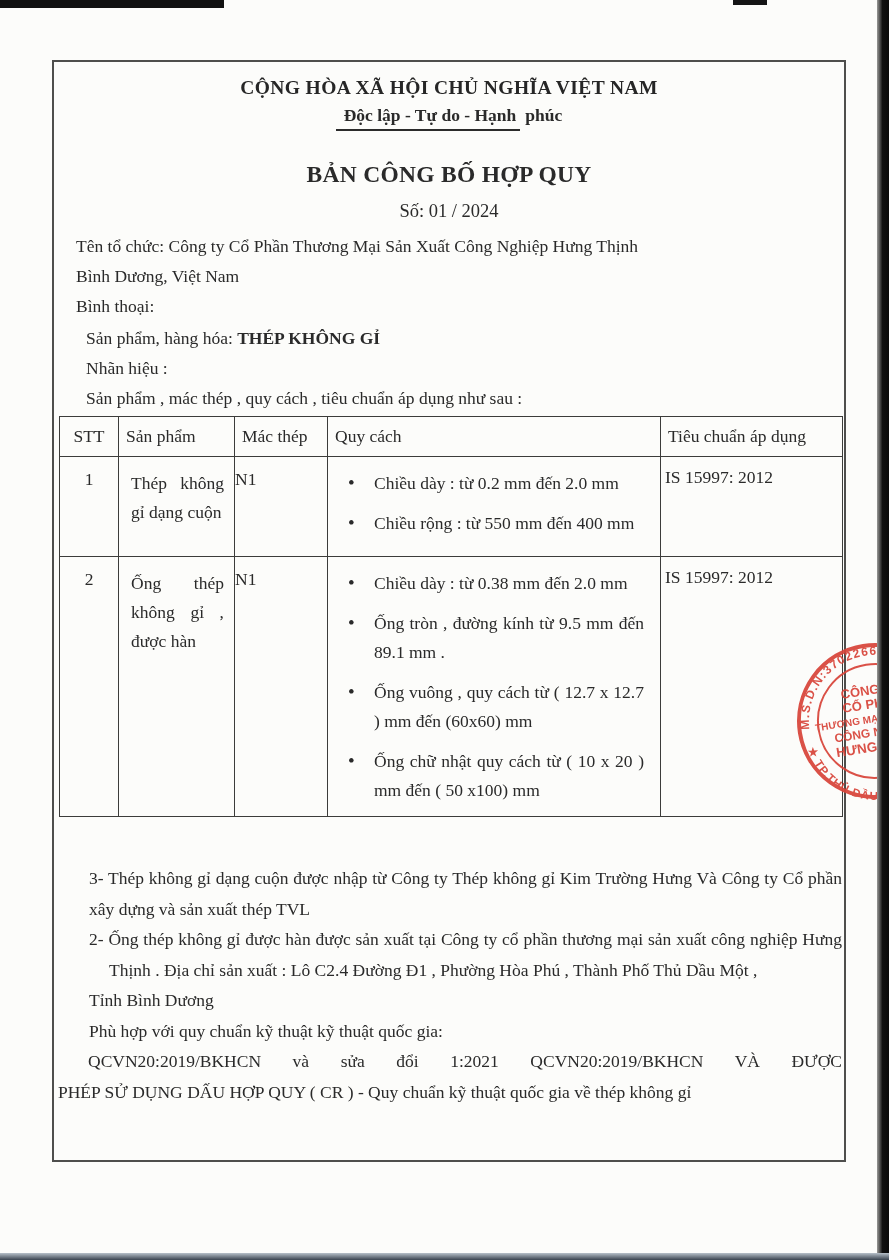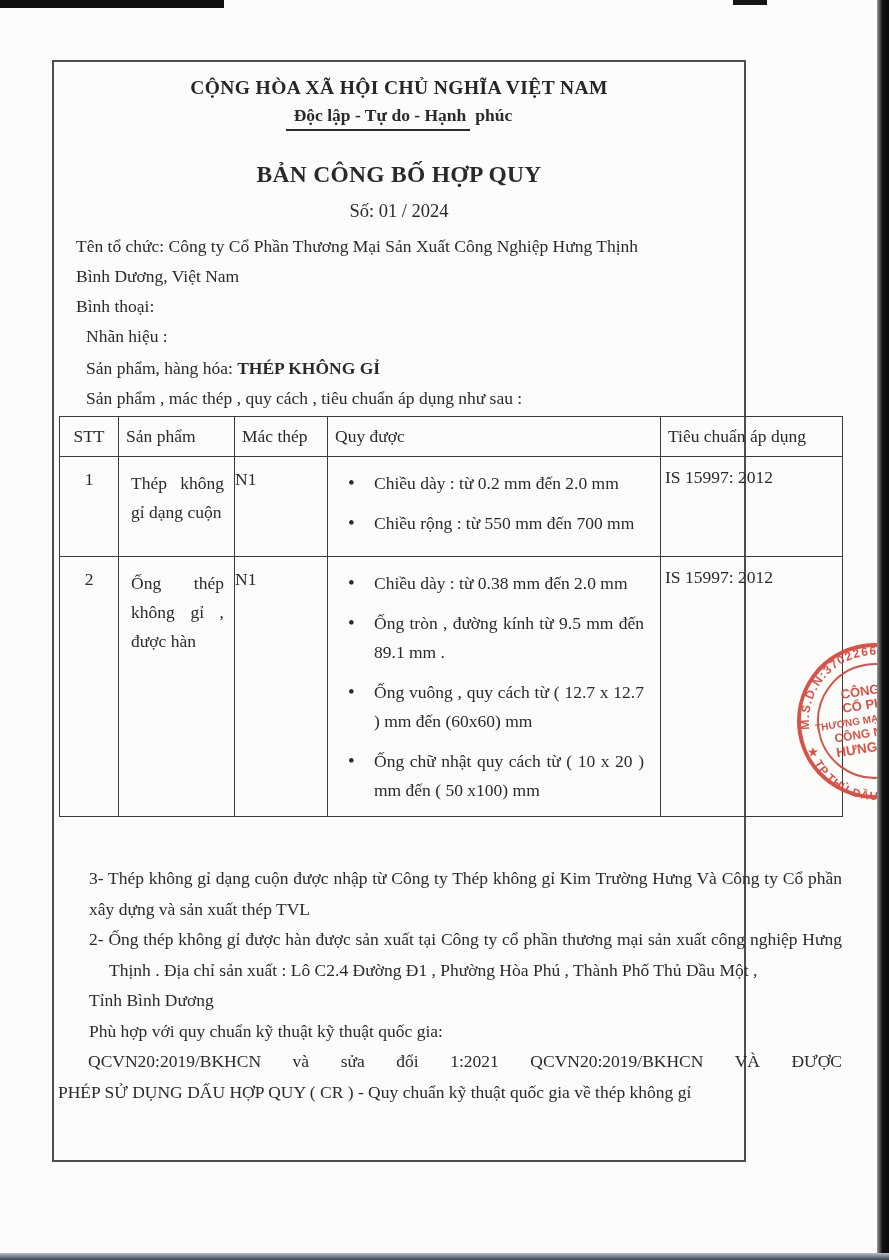--- a/index.html
+++ b/index.html
@@ -20,21 +20,21 @@
   .band-top-mid   { position: absolute; left: 733px; top: 0; width: 34px; height: 5px; background: #151515; z-index: 30; }
   .band-right     { position: absolute; right: 0; top: 0; width: 12px; height: 100%;
                     background: linear-gradient(to right, #9a9a98 0%, #111 45%, #0a0a0a 100%); z-index: 30; }
   .band-bottom    { position: absolute; left: 0; bottom: 0; width: 100%; height: 7px;
                     background: linear-gradient(to bottom, #b7c0c9, #39434e); z-index: 30; }
 
   
   .border-box {
     position: absolute;
     left: 52px; top: 60px;
-    width: 694px; height: 1102px;
+    width: 794px; height: 1102px;
     border: 2px solid #4e4e4c;
     background: transparent;
   }
 
   .doc-header { text-align: center; padding-top: 15px; }
   .national-title {
     font-size: 19.5px; font-weight: bold; letter-spacing: 0.4px; color: #262626;
   }
   .motto { margin-top: 6px; font-size: 17.5px; font-weight: bold; }
   .motto-main { border-bottom: 2.5px solid #2b2b2b; padding: 0 4px 3px 8px; display: inline-block; }
@@ -134,54 +134,54 @@
         <span class="motto-main">Độc lập - Tự do - Hạnh</span><span class="motto-tail">phúc</span>
       </div>
       <div class="doc-title">BẢN CÔNG BỐ HỢP QUY</div>
       <div class="doc-number">Số: 01 / 2024</div>
     </div>
 
     <div class="info-block">
       <p>Tên tổ chức: Công ty Cổ Phần Thương Mại Sản Xuất Công Nghiệp Hưng Thịnh</p>
       <p>Bình Dương, Việt Nam</p>
       <p>Bình thoại:</p>
-      <p class="indent1">Nhãn hiệu :</p>
       <p class="indent1 gap-top">
         <span>Sản phẩm, hàng hóa:</span>
         <span class="bold">THÉP KHÔNG GỈ</span>
       </p>
+      <p class="indent1">Nhãn hiệu :</p>
       <p class="indent1">Sản phẩm , mác thép , quy cách , tiêu chuẩn áp dụng như sau :</p>
     </div>
 
     <table class="spec">
       <colgroup>
         <col style="width:59px">
           <col style="width:116px">
           <col style="width:93px">
           <col style="width:333px">
           <col style="width:182px">
       </colgroup>
       <thead>
         <tr>
           <th class="c">STT</th>
           <th>Sản phẩm</th>
           <th>Mác thép</th>
-          <th>Quy được</th>
+          <th>Quy cách</th>
           <th>Tiêu chuẩn áp dụng</th>
         </tr>
       </thead>
       <tbody>
         <tr class="row-1">
           <td class="cell-stt">1</td>
           <td class="cell-sp">Thép không gỉ dạng cuộn</td>
           <td class="cell-mac">N1</td>
           <td>
             <ul class="qc-list">
               <li>Chiều dày : từ 0.2 mm đến 2.0 mm</li>
-              <li>Chiều rộng : từ 550 mm đến 700 mm</li>
+              <li>Chiều rộng : từ 550 mm đến 400 mm</li>
             </ul>
           </td>
           <td class="cell-tc">IS 15997: 2012</td>
         </tr>
         <tr class="row-2">
           <td class="cell-stt">2</td>
           <td class="cell-sp">Ống thép không gỉ , được hàn</td>
           <td class="cell-mac">N1</td>
           <td>
             <ul class="qc-list">

